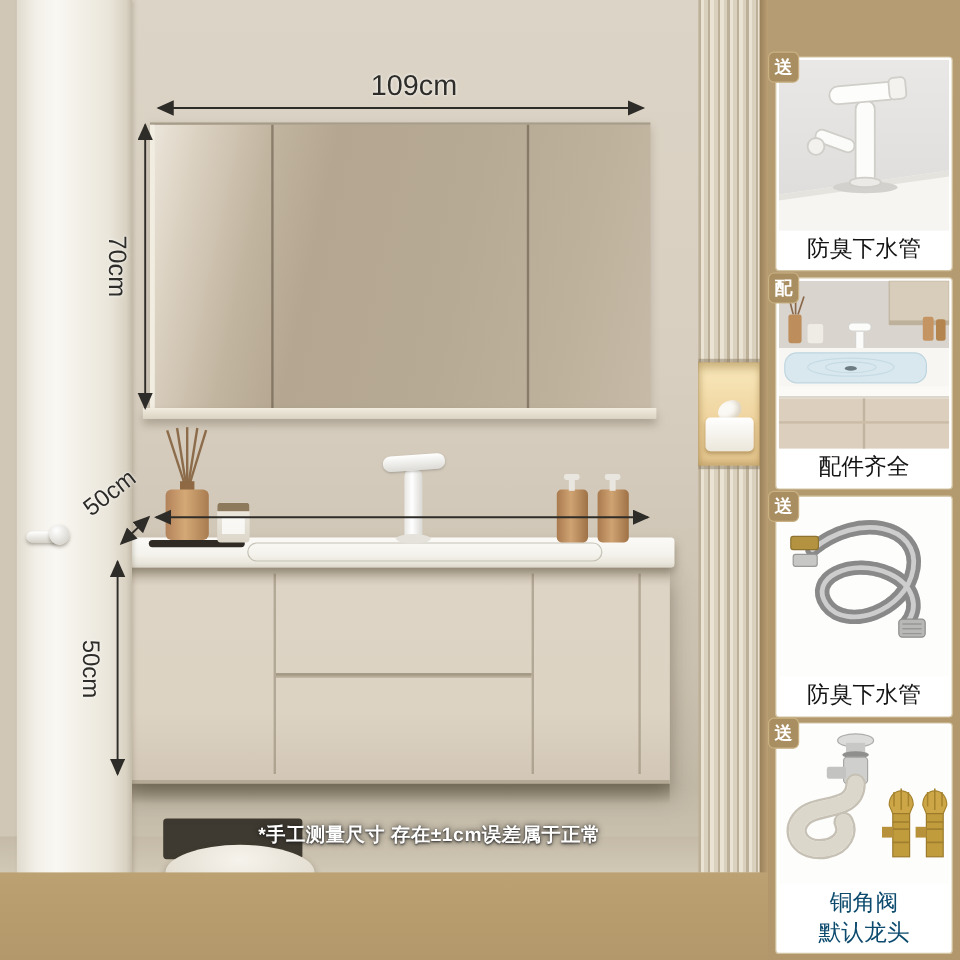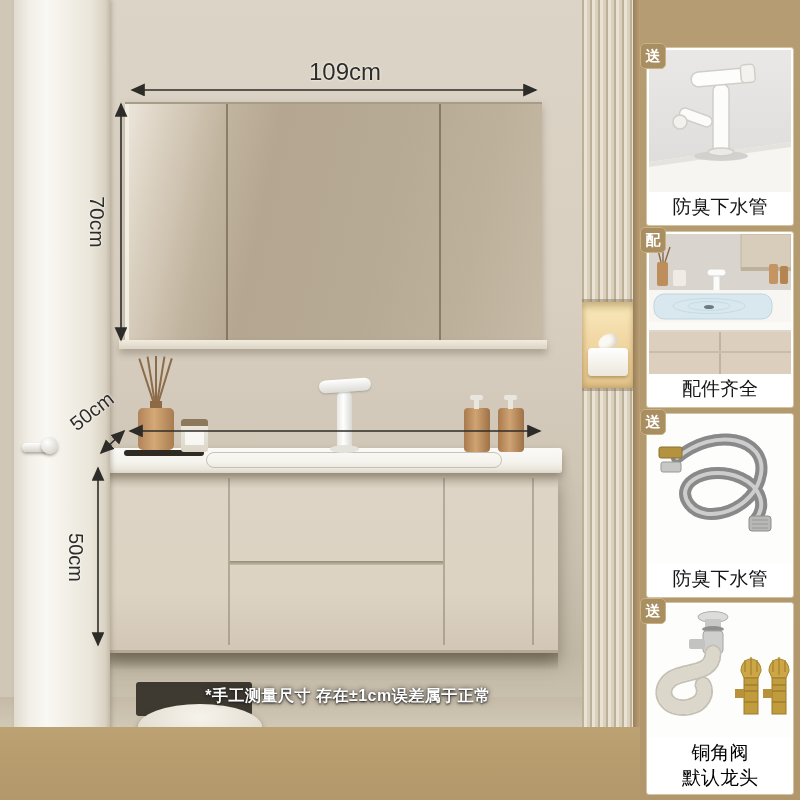--- a/index.html
+++ b/index.html
@@ -94,40 +94,40 @@
 
   
   #dims{left:0;top:0;width:640px;height:800px;pointer-events:none;}
   .dim{position:absolute;color:#2e2c28;font-weight:500;
        text-shadow:0 0 3px rgba(255,255,255,.9),0 0 1px rgba(255,255,255,.9);}
   #dim-mw{left:270px;top:58px;width:150px;font-size:24px;text-align:center;}
   #dim-mh{left:66px;top:210px;width:62px;font-size:21px;text-align:center;transform:rotate(90deg);}
   #dim-cw{left:196px;top:398px;width:140px;font-size:23px;text-align:center;}
   #dim-cd{left:58px;top:400px;width:68px;font-size:20px;text-align:center;transform:rotate(-38deg);}
   #dim-ch{left:45px;top:546px;width:60px;font-size:20px;text-align:center;transform:rotate(90deg);}
-  #note{left:158px;top:686px;width:380px;text-align:center;font-size:16px;font-weight:bold;color:#fff;
+  #note{left:168px;top:686px;width:380px;text-align:center;font-size:16px;font-weight:bold;color:#fff;
         letter-spacing:.5px;text-shadow:0 1px 2px rgba(28,28,28,.95),0 0 5px rgba(28,28,28,.8);}
 
   
   #footer{left:0;top:727px;width:640px;height:73px;
     background:linear-gradient(180deg,#bca272,#b2986a);}
 
   
   #sidebar{left:640px;top:0;width:160px;height:800px;
     background:linear-gradient(180deg,#b69c72,#b1976b);}
   #sidebar-title{position:absolute;left:0;top:4px;width:160px;text-align:center;
     font-size:29px;font-weight:bold;color:#fff;letter-spacing:3px;}
   .card{position:absolute;left:6px;width:148px;background:#fff;border:1px solid #d2c3a1;border-radius:3px;}
   #card1{top:47px;height:179px;} #card2{top:231px;height:177px;}
   #card3{top:413px;height:185px;} #card4{top:602px;height:193px;}
   .card svg{display:block;margin:2px auto 0;}
   .plabel{position:absolute;left:0;bottom:5px;width:100%;text-align:center;
     font-size:19px;color:#141414;}
   .plabel2{position:absolute;left:0;bottom:4px;width:100%;text-align:center;
-    font-size:19px;line-height:25px;color:#000000;}
+    font-size:19px;line-height:25px;color:#0c4a6e;}
   .badge{position:absolute;left:-7px;top:-5px;width:26px;height:26px;background:#a88e60;
     border:1px solid #c9b183;border-radius:5px;color:#fff;font-size:15px;font-weight:bold;
     display:flex;align-items:center;justify-content:center;}
 </style>
 </head>
 <body>
 
 <div id="stage">
 
   <div id="scene" class="abs">

